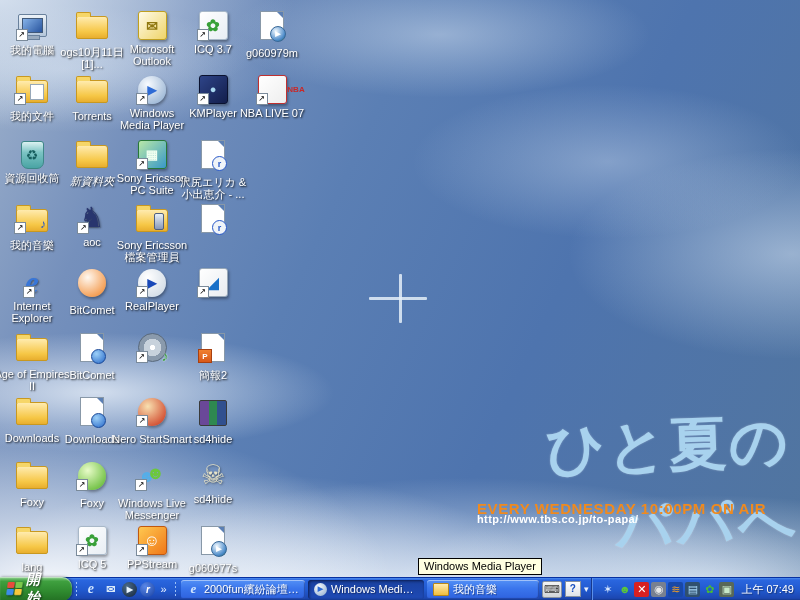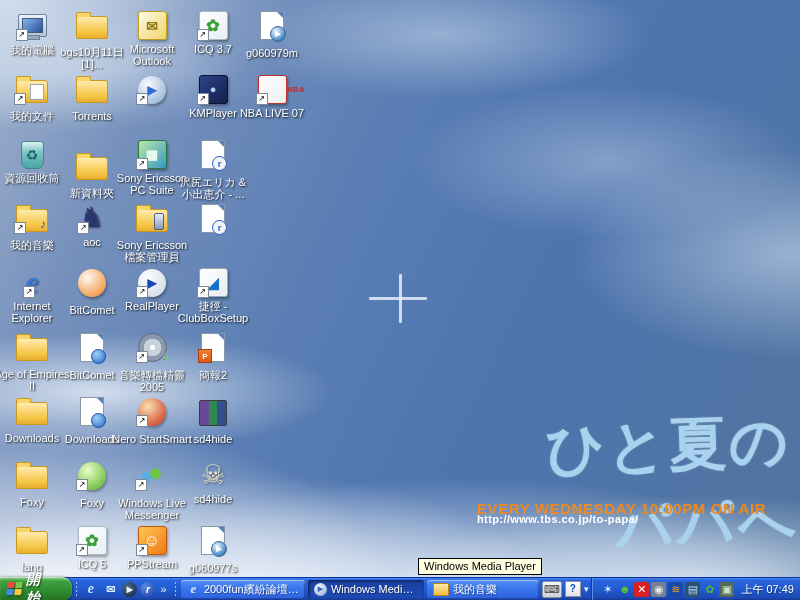--- a/index.html
+++ b/index.html
@@ -231,37 +231,38 @@
             <span class="sc">↗</span>
           </span><div class="lbl">我的文件</div></div>
         <div class="dicon" style="left: 63px; top: 70px;"><span class="icwrap">
             <span class="ic-folder"></span>
           </span><div class="lbl">Torrents</div></div>
         <div class="dicon" style="left: 123px; top: 70px;"><span class="icwrap">
             <span class="ic-circle" style="background: radial-gradient(circle at 35% 30%, rgb(248, 251, 255), rgb(136, 168, 204));">
               <b class="g" style="color: rgb(46, 107, 213); font-size: 12px;">▶</b>
             </span>
             <span class="sc">↗</span>
-          </span></div>
+          </span><div class="lbl">Windows
+Media Player</div></div>
         <div class="dicon" style="left: 184px; top: 70px;"><span class="icwrap">
             <span class="ic-square" style="background: linear-gradient(135deg, rgb(46, 68, 136), rgb(19, 30, 76)); border: 1px solid rgb(10, 18, 48);">
               <b class="g" style="color: rgb(168, 216, 240); font-size: 11px;">●</b>
             </span>
             <span class="sc">↗</span>
           </span><div class="lbl">KMPlayer</div></div>
         <div class="dicon" style="left: 243px; top: 70px;"><span class="icwrap">
             <span class="ic-square" style="background: linear-gradient(135deg, rgb(255, 255, 255), rgb(238, 238, 238)); border: 1px solid rgb(192, 48, 48);">
               <b class="g" style="color: rgb(200, 40, 40); font-size: 8px; padding-left: 48px;">NBA</b>
             </span>
             <span class="sc">↗</span>
           </span><div class="lbl">NBA LIVE 07</div></div>
         <div class="dicon" style="left: 3px; top: 135px;"><span class="icwrap">
             <span class="ic-recycle"></span>
           </span><div class="lbl">資源回收筒</div></div>
-        <div class="dicon" style="left: 63px; top: 147px;"><span class="icwrap">
+        <div class="dicon" style="left: 63px; top: 135px; font-style: italic;"><span class="icwrap">
             <span class="ic-folder"></span>
           </span><div class="lbl">新資料夾</div></div>
         <div class="dicon" style="left: 123px; top: 135px;"><span class="icwrap">
             <span class="ic-square" style="background: linear-gradient(135deg, rgb(184, 232, 168), rgb(56, 152, 200)); border: 1px solid rgb(40, 120, 56);">
               <b class="g" style="color: rgb(240, 255, 240); font-size: 13px;">▦</b>
             </span>
             <span class="sc">↗</span>
           </span><div class="lbl">Sony Ericsson
 PC Suite</div></div>
         <div class="dicon" style="left: 184px; top: 135px;"><span class="icwrap">
@@ -303,36 +304,34 @@
             <span class="ic-circle" style="background: radial-gradient(circle at 35% 30%, rgb(255, 255, 255), rgb(200, 212, 224));">
               <b class="g" style="color: rgb(24, 72, 184); font-size: 12px;">▶</b>
             </span>
             <span class="sc">↗</span>
           </span><div class="lbl">RealPlayer</div></div>
         <div class="dicon" style="left: 184px; top: 263px;"><span class="icwrap">
             <span class="ic-square" style="background: linear-gradient(135deg, rgb(255, 255, 255), rgb(232, 236, 240)); border: 1px solid rgb(152, 168, 184);">
               <b class="g" style="color: rgb(24, 112, 200); font-size: 15px;">◢</b>
             </span>
             <span class="sc">↗</span>
-          </span><div class="lbl">捷徑 -
-ClubBoxSetup</div></div>
+          </span></div>
         <div class="dicon" style="left: 3px; top: 328px;"><span class="icwrap">
             <span class="ic-folder"></span>
           </span><div class="lbl">Age of Empires
 II</div></div>
         <div class="dicon" style="left: 63px; top: 328px;"><span class="icwrap">
             <span class="ic-doc">
               <i class="dbadge b-globe" style="font-style: normal;"></i>
             </span>
           </span><div class="lbl">BitComet</div></div>
         <div class="dicon" style="left: 123px; top: 328px;"><span class="icwrap">
             <span class="ic-cd"></span>
             <span class="sc">↗</span>
-          </span><div class="lbl">音樂轉檔精靈
-2005</div></div>
+          </span></div>
         <div class="dicon" style="left: 184px; top: 328px;"><span class="icwrap">
             <span class="ic-doc">
               <i class="dbadge b-ppt" style="font-style: normal;">P</i>
             </span>
           </span><div class="lbl">簡報2</div></div>
         <div class="dicon" style="left: 3px; top: 392px;"><span class="icwrap">
             <span class="ic-folder"></span>
           </span><div class="lbl">Downloads</div></div>
         <div class="dicon" style="left: 63px; top: 392px;"><span class="icwrap">
             <span class="ic-doc">

